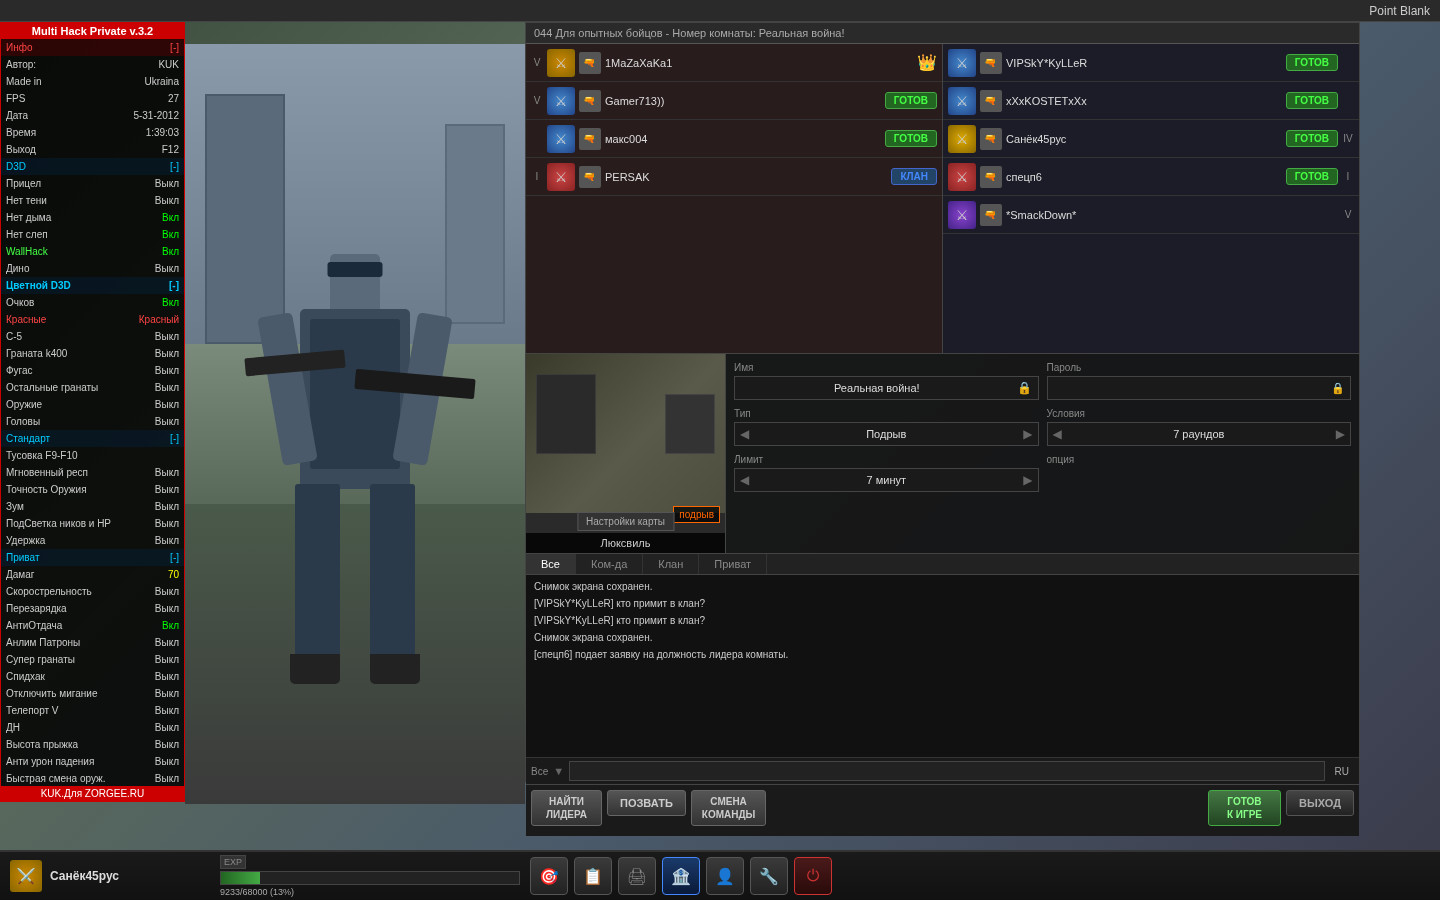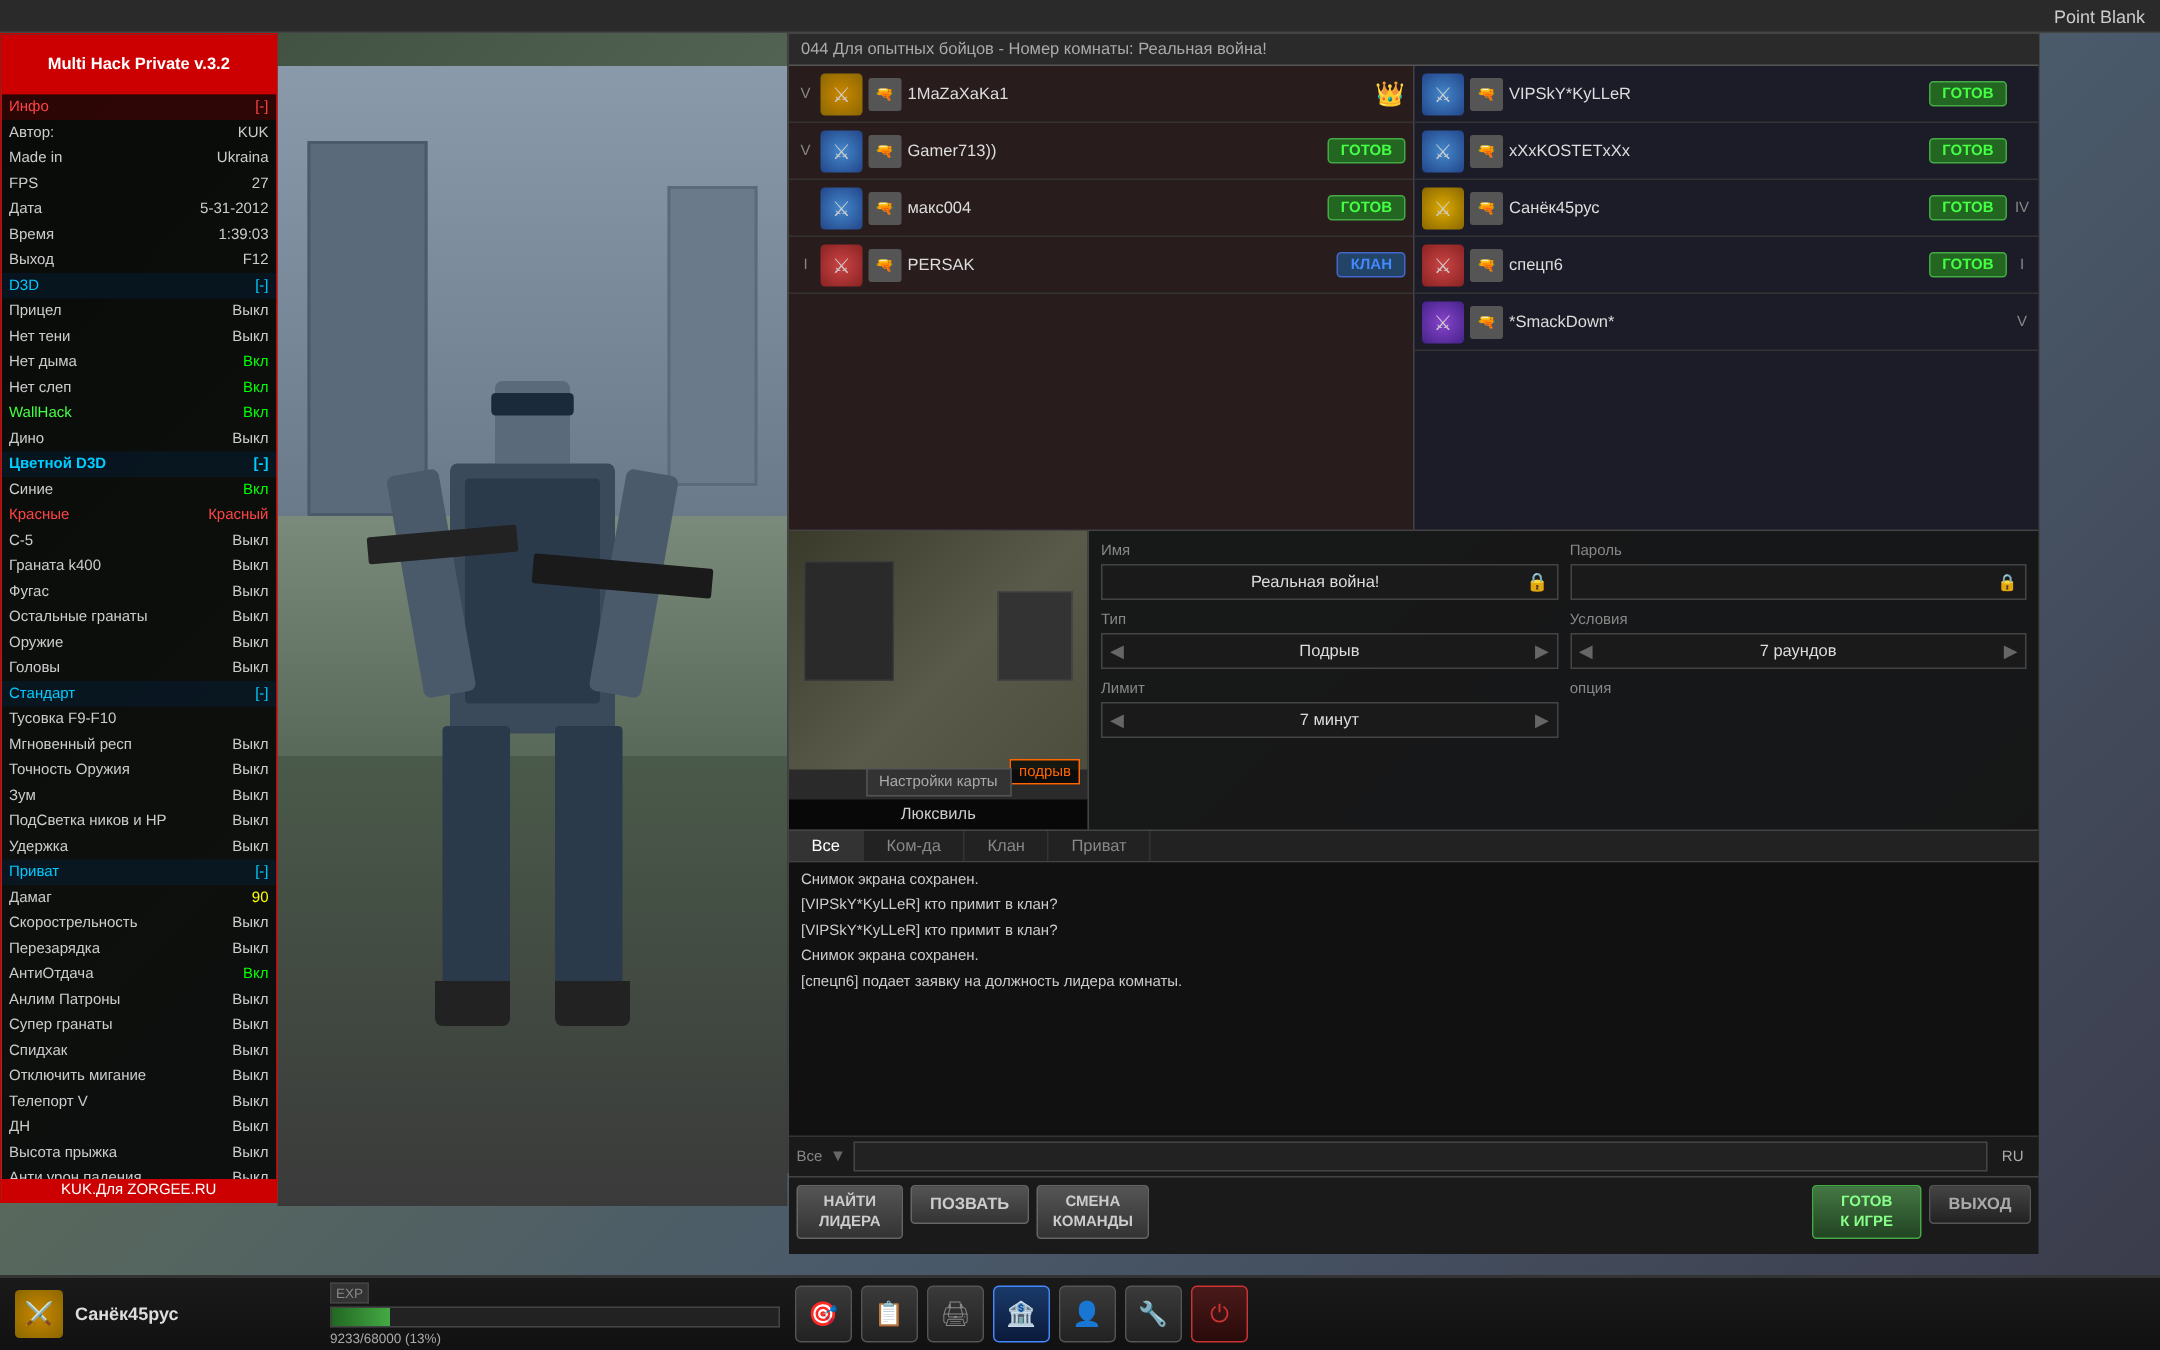--- a/index.html
+++ b/index.html
@@ -37,21 +37,21 @@
       background: rgba(0,0,0,0.85);
       border: 1px solid #cc0000;
       overflow-y: auto;
       z-index: 10;
     }
     #hack-title {
       background: #cc0000;
       color: #fff;
       font-weight: bold;
       font-size: 11px;
-      padding: 14px 5px;
+      padding: 2px 5px;
       text-align: center;
     }
     .hack-section {
       padding: 1px 5px;
       display: flex;
       justify-content: space-between;
       align-items: center;
       line-height: 1.5;
     }
     .hack-section .label { color: #ccc; font-size: 10px; }
@@ -520,21 +520,21 @@
       </div>
       <div class="hack-section">
         <span class="label" style="color:#ccc">Дино</span>
         <span class="value" style="color:#ccc">Выкл</span>
       </div>
       <div class="hack-section" style="background: rgba(0, 40, 80, 0.3); font-weight: bold;">
         <span class="label" style="color:#00ccff">Цветной D3D</span>
         <span class="value" style="color:#00ccff">[-]</span>
       </div>
       <div class="hack-section">
-        <span class="label" style="color:#ccc">Синие</span>
+        <span class="label" style="color:#ccc">Очков</span>
         <span class="value" style="color:#00ff00">Вкл</span>
       </div>
       <div class="hack-section">
         <span class="label" style="color:#ff4444">Красные</span>
         <span class="value" style="color:#ff4444">Красный</span>
       </div>
       <div class="hack-section">
         <span class="label" style="color:#ccc">С-5</span>
         <span class="value" style="color:#ccc">Выкл</span>
       </div>
@@ -585,21 +585,21 @@
       <div class="hack-section">
         <span class="label" style="color:#ccc">Удержка</span>
         <span class="value" style="color:#ccc">Выкл</span>
       </div>
       <div class="hack-section" style="background: rgba(0, 40, 80, 0.3);">
         <span class="label" style="color:#00ccff">Приват</span>
         <span class="value" style="color:#00ccff">[-]</span>
       </div>
       <div class="hack-section">
         <span class="label" style="color:#ccc">Дамаг</span>
-        <span class="value" style="color:#ffff00">90</span>
+        <span class="value" style="color:#ffff00">70</span>
       </div>
       <div class="hack-section">
         <span class="label" style="color:#ccc">Скорострельность</span>
         <span class="value" style="color:#ccc">Выкл</span>
       </div>
       <div class="hack-section">
         <span class="label" style="color:#ccc">Перезарядка</span>
         <span class="value" style="color:#ccc">Выкл</span>
       </div>
       <div class="hack-section">

